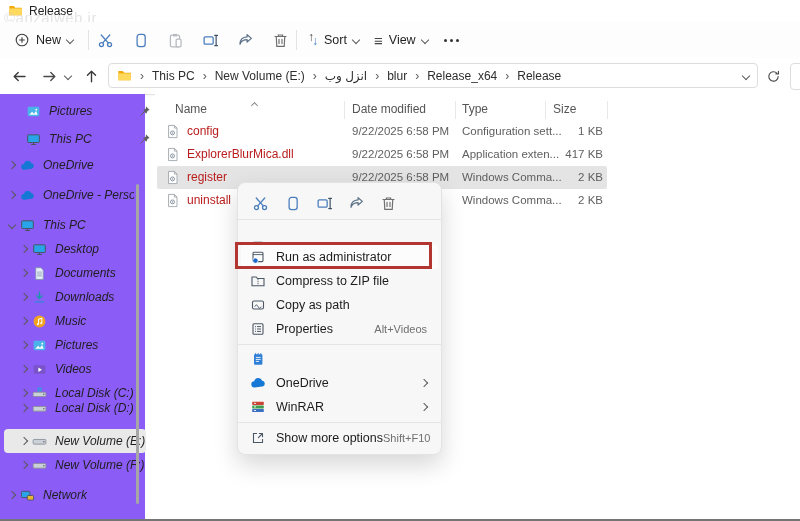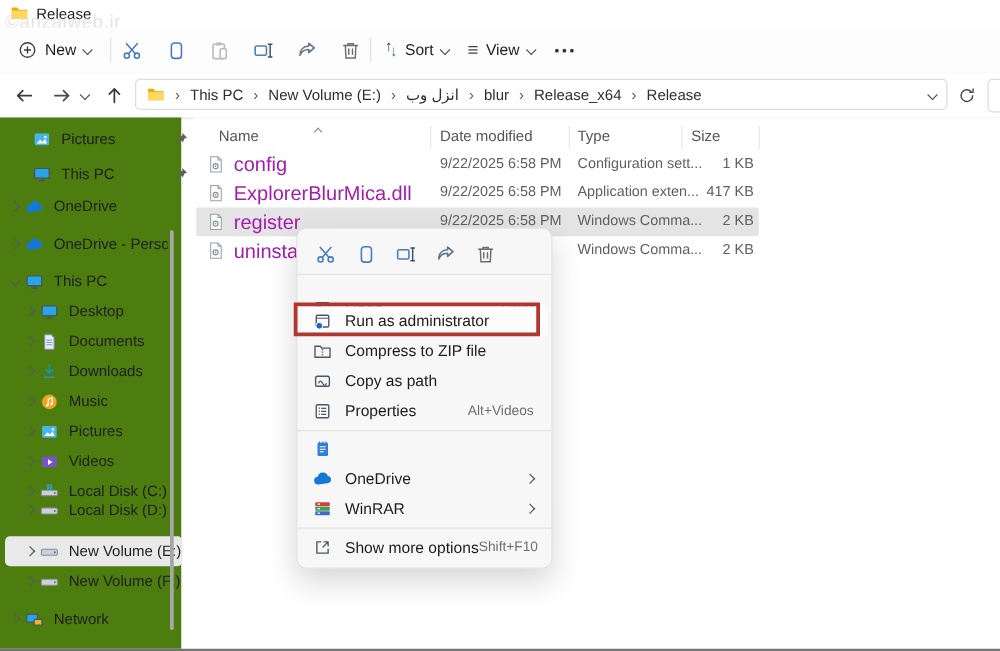--- a/index.html
+++ b/index.html
@@ -39,21 +39,21 @@
   .nav-ico{position:absolute;top:0;height:36px;display:flex;align-items:center;justify-content:center;width:22px;}
   .addrbox{position:absolute;left:108px;top:5px;width:650px;height:25px;border:1px solid #dddddd;border-radius:4px;
            background:#fff;display:flex;align-items:center;padding:0 8px;box-sizing:border-box;}
   .crumbs{display:flex;align-items:center;font-size:12px;color:#2e2e2e;white-space:nowrap;flex:1;overflow:hidden;}
   .crumb{padding:1px 2px;cursor:default;}
   .csep{color:#5a5a5a;font-size:12px;padding:0 6px;}
   .addr-right{display:flex;align-items:center;gap:10px;margin-left:auto;}
   .searchstub{position:absolute;left:790px;top:5px;width:18px;height:25px;border:1px solid #dddddd;border-radius:4px 0 0 4px;background:#fff;}
 
   
-  .sidebar{position:absolute;left:0;top:94px;width:145px;height:425px;background:#4d7c0f;}
+  .sidebar{position:absolute;left:0;top:94px;width:145px;height:425px;background:#8b5cf6;font-style:italic;}
   .si{position:absolute;left:4px;width:130px;height:24px;display:flex;align-items:center;border-radius:4px;cursor:default;}
   .si .cw{width:16px;display:flex;align-items:center;justify-content:center;flex:none;}
   .si.pinned{padding-left:22px;}
   .si.child{padding-left:12px;text-align:center;}
   .si .ic{width:15px;height:15px;margin-right:8px;flex:none;}
   .si .lbl{font-size:12px;color:#1f1f1f;white-space:nowrap;overflow:hidden;}
   .si .pin{margin-left:auto;margin-right:5px;width:12px;height:12px;}
   .si.sel{background:#e9e9e9;}
   .sb-scroll{position:absolute;left:136px;top:90px;width:3px;height:320px;background:#a6a6a6;border-radius:2px;}
 
@@ -61,21 +61,21 @@
   .main{position:absolute;left:155px;top:94px;right:0;height:425px;background:#fff;}
   .fl-header{position:absolute;left:0;top:6px;width:460px;height:20px;font-size:12px;color:#555;}
   .fl-header .h{position:absolute;top:2px;cursor:default;}
   .h-name{left:20px;}.h-date{left:197px;}.h-type{left:307px;}.h-size{left:398px;}
   .h-vline{position:absolute;top:1px;width:1px;height:18px;background:#e8e8e8;}
   .sortcaret{position:absolute;left:97px;top:-3px;}
   .sortcaret .chv{width:4px;height:4px;border-color:#8a8a8a;}
   .frow{position:absolute;left:2px;width:450px;height:23px;cursor:default;}
   .frow.sel{background:#e4e4e4;border-radius:2px;}
   .frow .c-ico{position:absolute;left:8px;top:4px;width:15px;height:15px;}
-  .frow .c-name{position:absolute;left:30px;top:4px;font-size:16px;color:#a21caf;white-space:nowrap;}
+  .frow .c-name{position:absolute;left:30px;top:4px;font-size:12px;color:#b91c1c;white-space:nowrap;}
   .frow .c-date{position:absolute;left:195px;top:5px;font-size:11.5px;color:#5f5f5f;white-space:nowrap;}
   .frow .c-type{position:absolute;left:305px;top:5px;font-size:11.5px;color:#5f5f5f;white-space:nowrap;}
   .frow .c-size{position:absolute;left:368px;top:5px;width:78px;text-align:right;font-size:11.5px;color:#5f5f5f;}
 
   
   .ctxmenu{position:absolute;left:237px;top:182px;width:205px;height:273px;background:#f7f7f7;
            border:1px solid #e3e3e3;border-radius:8px;box-shadow:0 10px 24px rgba(0,0,0,.16);box-sizing:border-box;z-index:20;}
   .icorow{position:absolute;left:0;top:5px;width:100%;height:30px;display:flex;align-items:center;padding-left:6px;box-sizing:border-box;}
   .icorow .ib{width:32px;height:28px;display:flex;align-items:center;justify-content:center;border-radius:4px;}
   .msep{position:absolute;left:0;width:100%;height:1px;background:#e4e4e4;}

